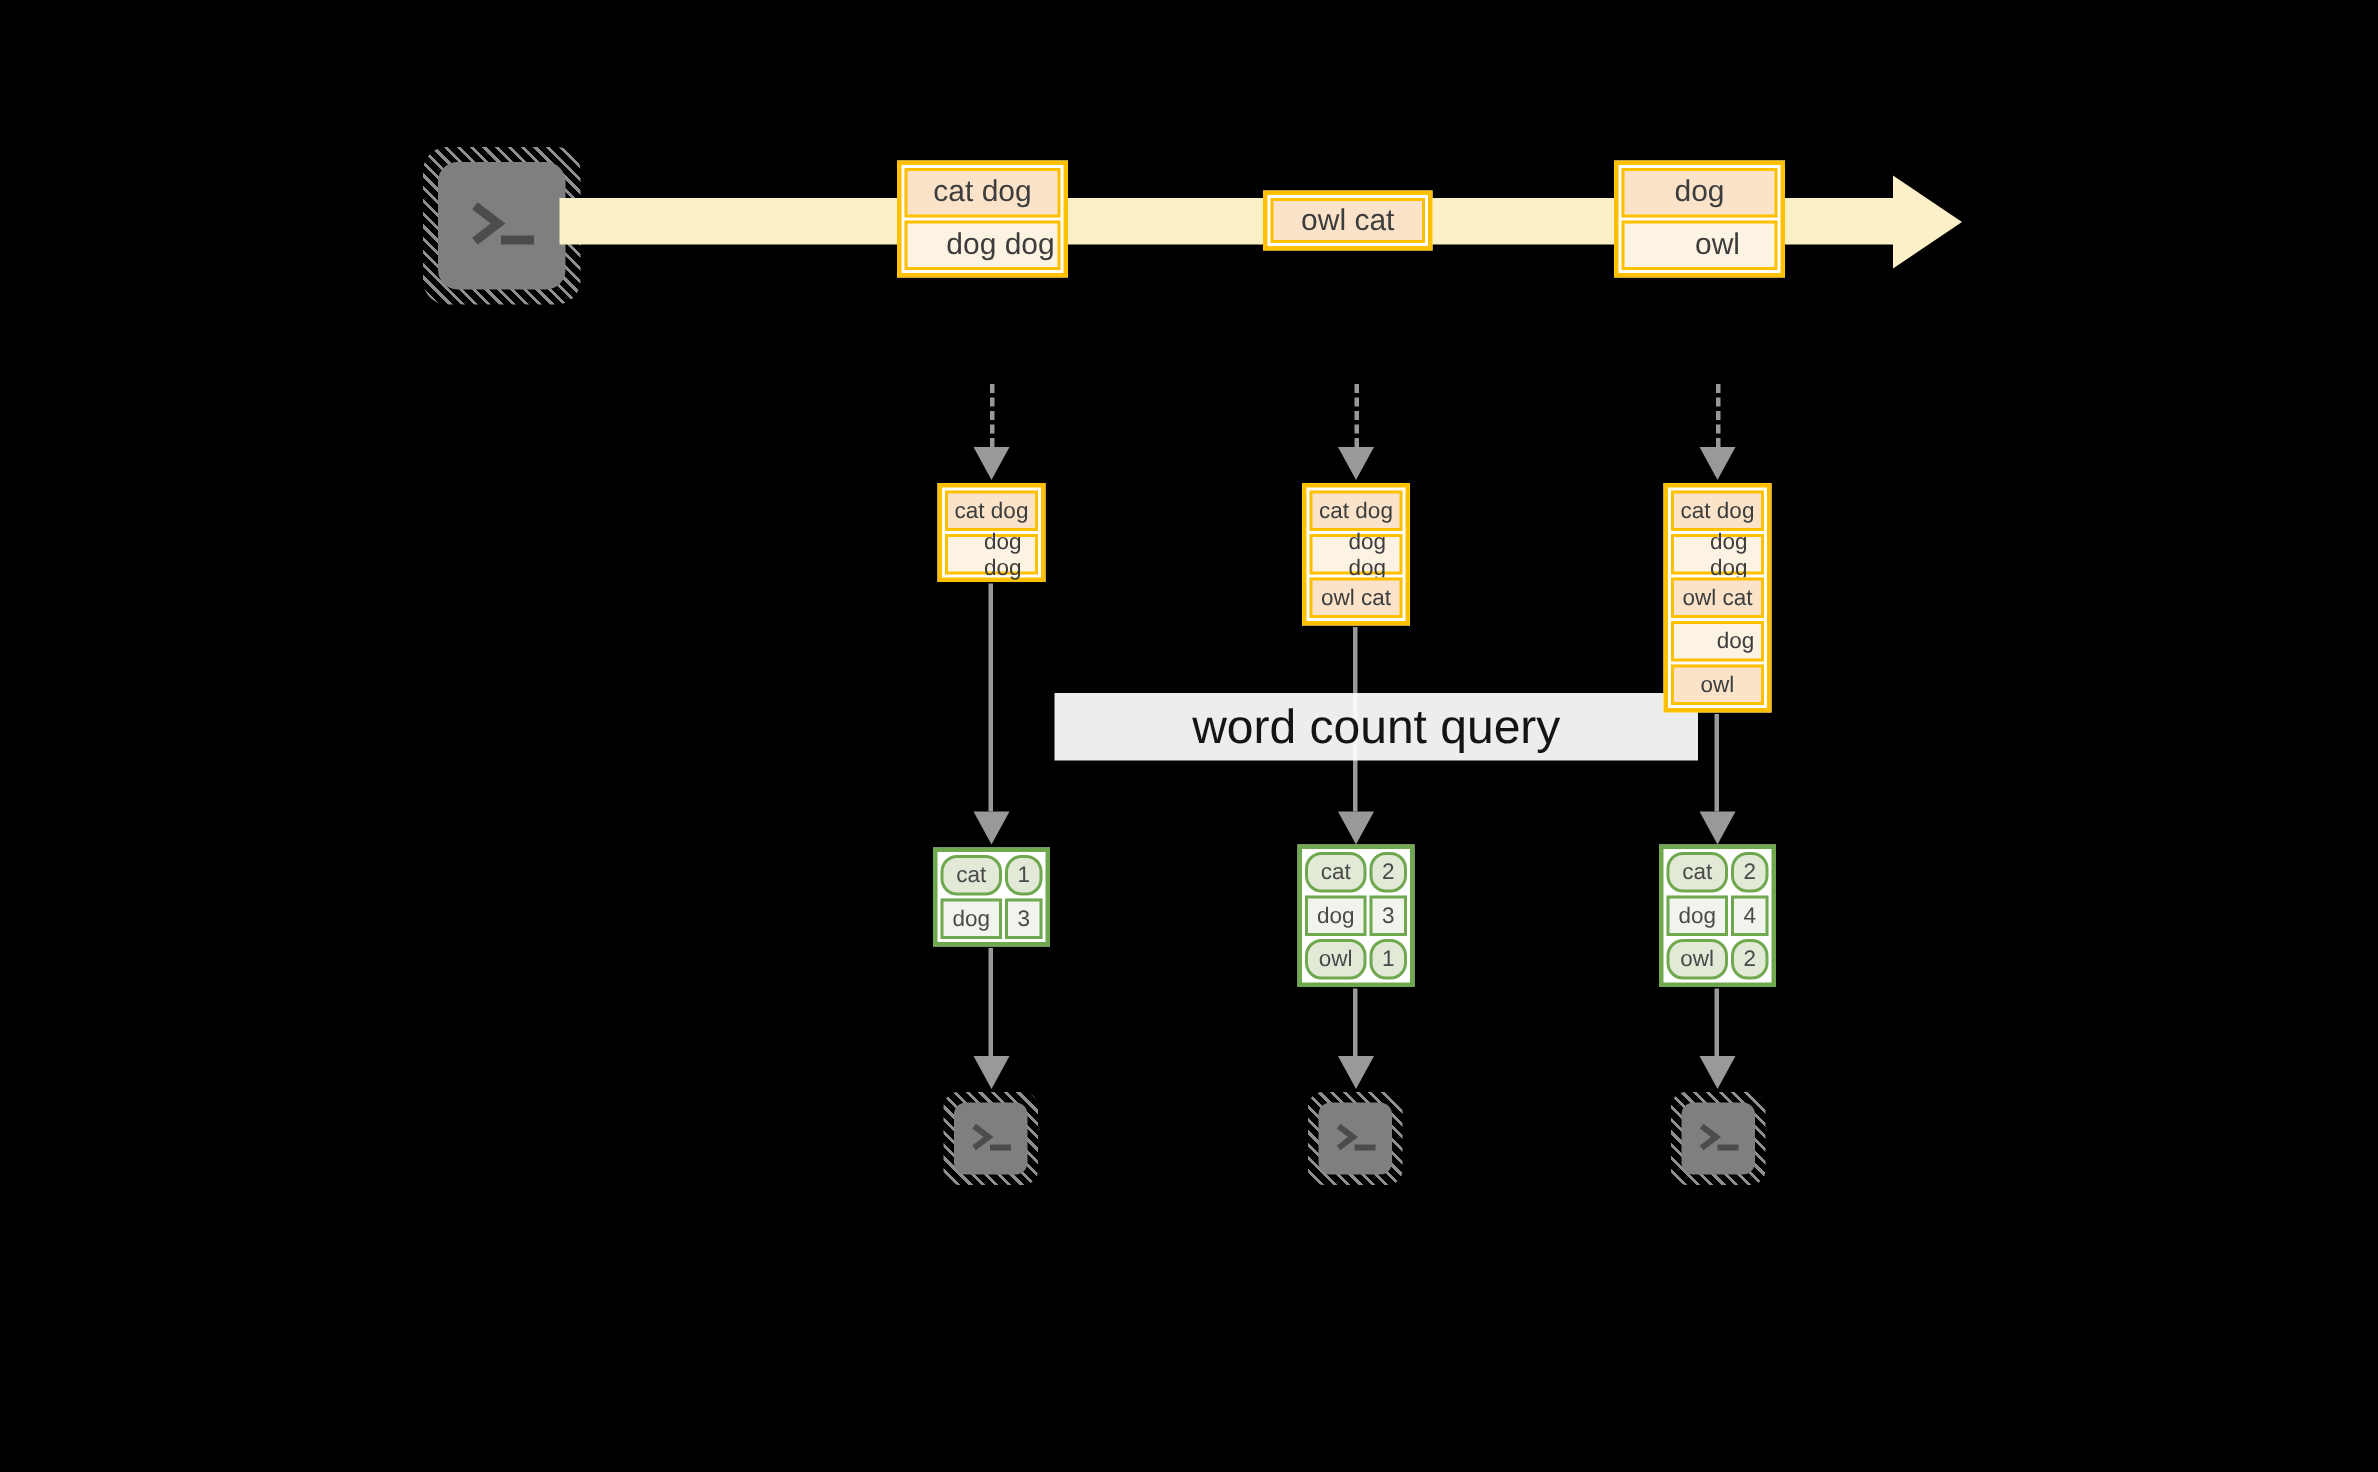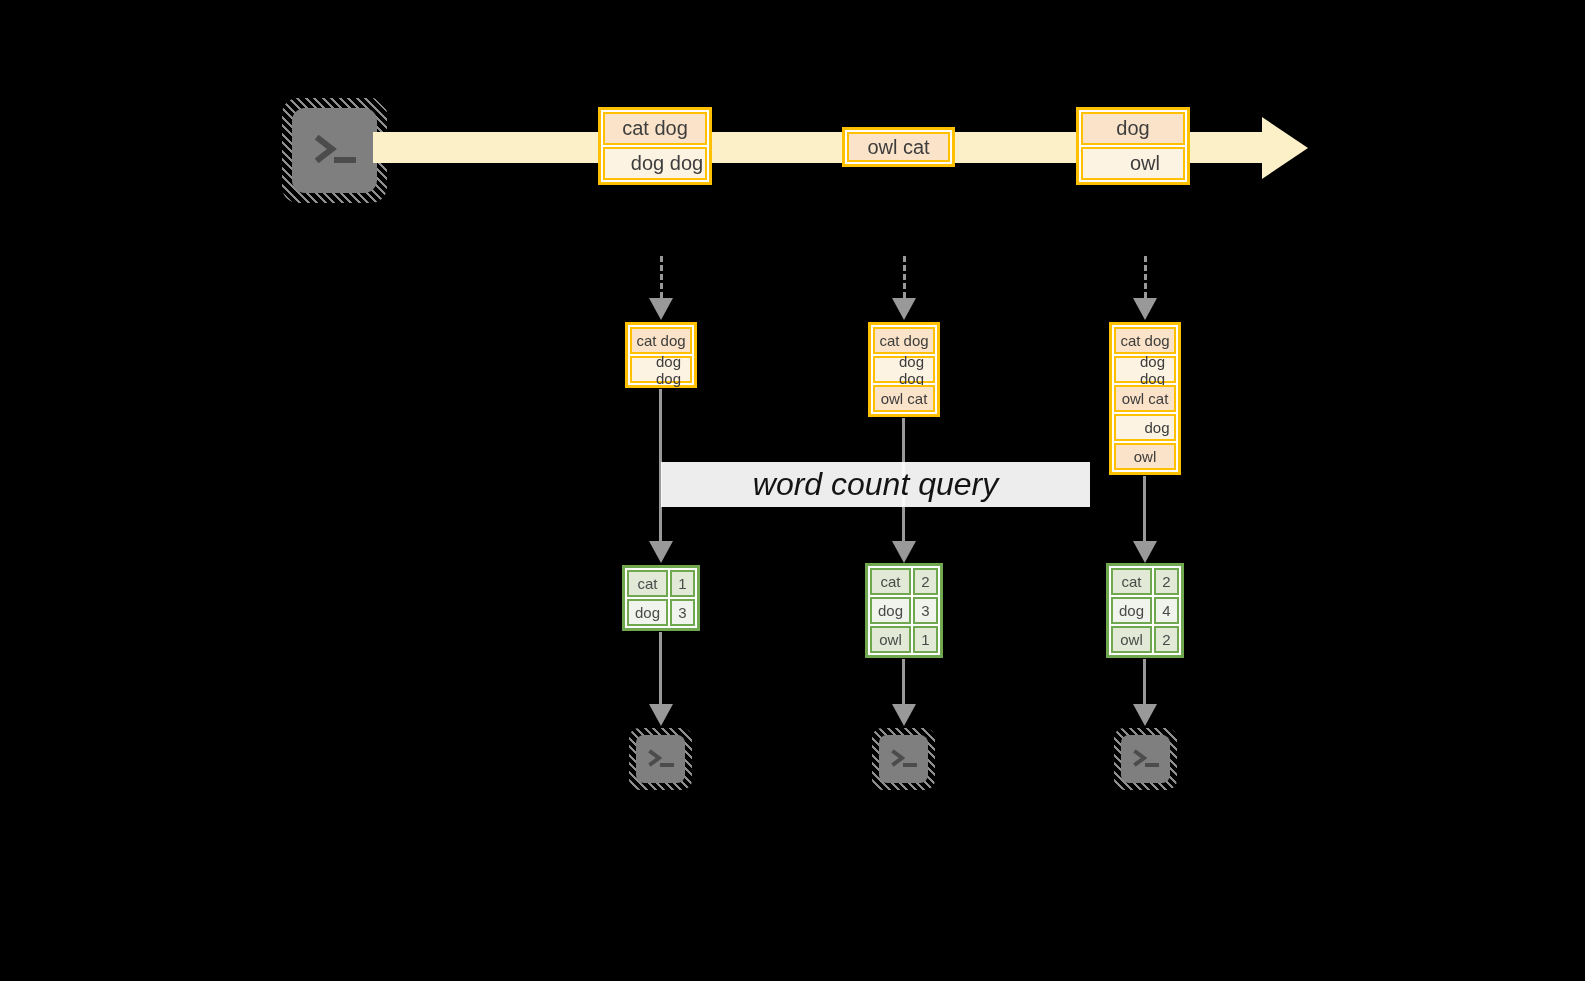--- a/index.html
+++ b/index.html
@@ -32,33 +32,33 @@
   .stack-cell{height:27px;font-size:15px;}
 
   
   .dline{position:absolute;width:0;border-left:3px dashed #999;z-index:1;}
   .vline{position:absolute;width:3px;background:#999;z-index:1;}
   .ahead{position:absolute;width:0;height:0;z-index:1;
          border-left:12px solid transparent;border-right:12px solid transparent;
          border-top:22px solid #999;}
 
   
-  .qlabel{position:absolute;left:661px;top:462px;width:429px;height:45px;z-index:2;
+  .qlabel{position:absolute;left:703px;top:462px;width:429px;height:45px;z-index:2;
           background:rgba(255,255,255,0.93);color:#141414;font-size:32px;
-          display:flex;align-items:center;justify-content:center;font-style:italic;}
+          display:flex;align-items:center;justify-content:center;}
 
   
   .gtable{position:absolute;box-sizing:border-box;background:#fff;border:3px solid #6FA84F;
           padding:2px;display:flex;flex-direction:column;gap:2px;z-index:3;width:78px;}
   .grow{display:flex;gap:2px;}
   .gcell{box-sizing:border-box;border:2px solid #6FA84F;height:27px;display:flex;
          align-items:center;justify-content:center;color:#4a4a4a;font-size:15px;}
   .gword{width:41px;}
   .gnum{flex:1;}
-  .green-d{background:#E2E9D6;}
+  .green-d{background:#E2E9D6;border-radius:11px;}
   .green-l{background:#F1F4EC;}
 </style>
 </head>
 <body>
 
 <div class="canvas">
 
   <div class="term term-big" style="left:282px;top:98px;width:105px;height:105px;">
     <div class="term-inner">
       <svg width="46" height="32" viewBox="0 0 46 32">

